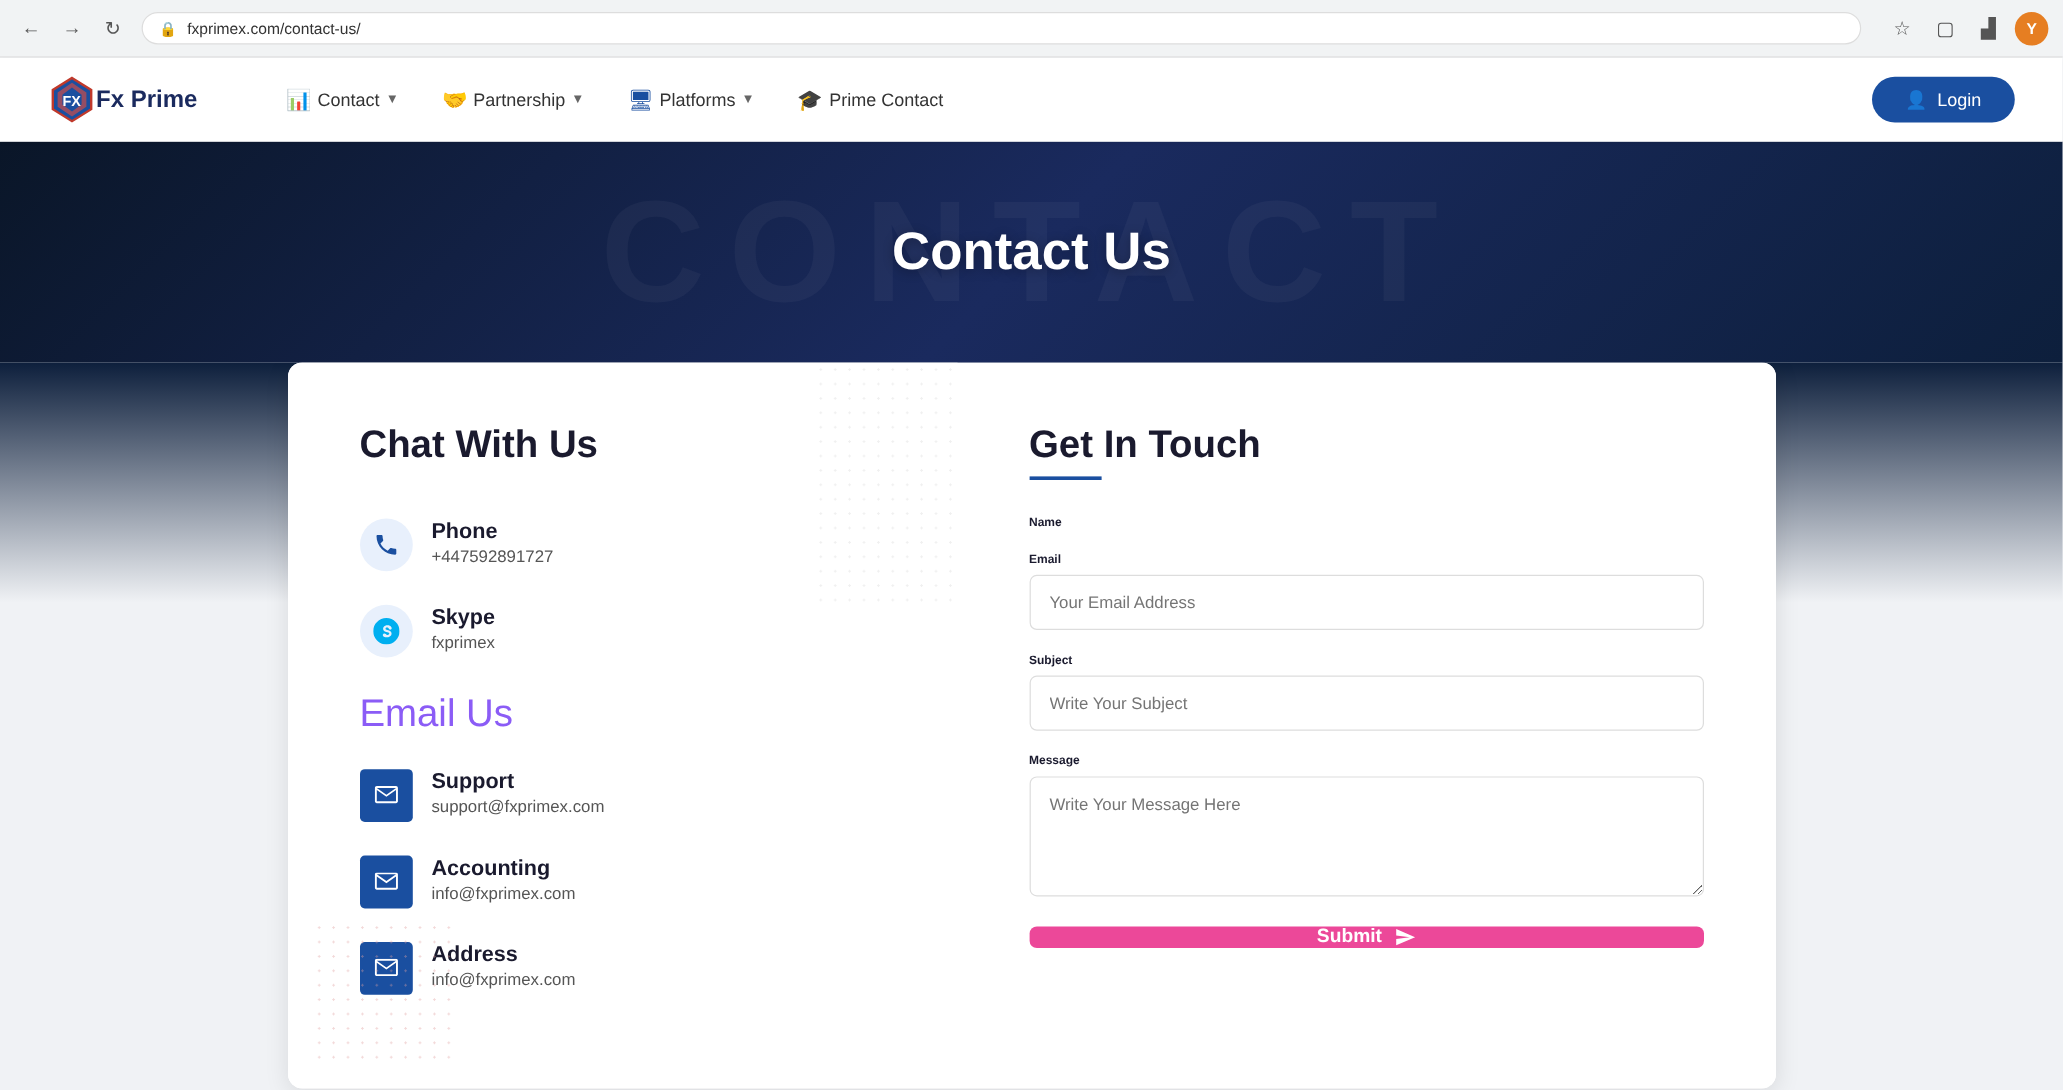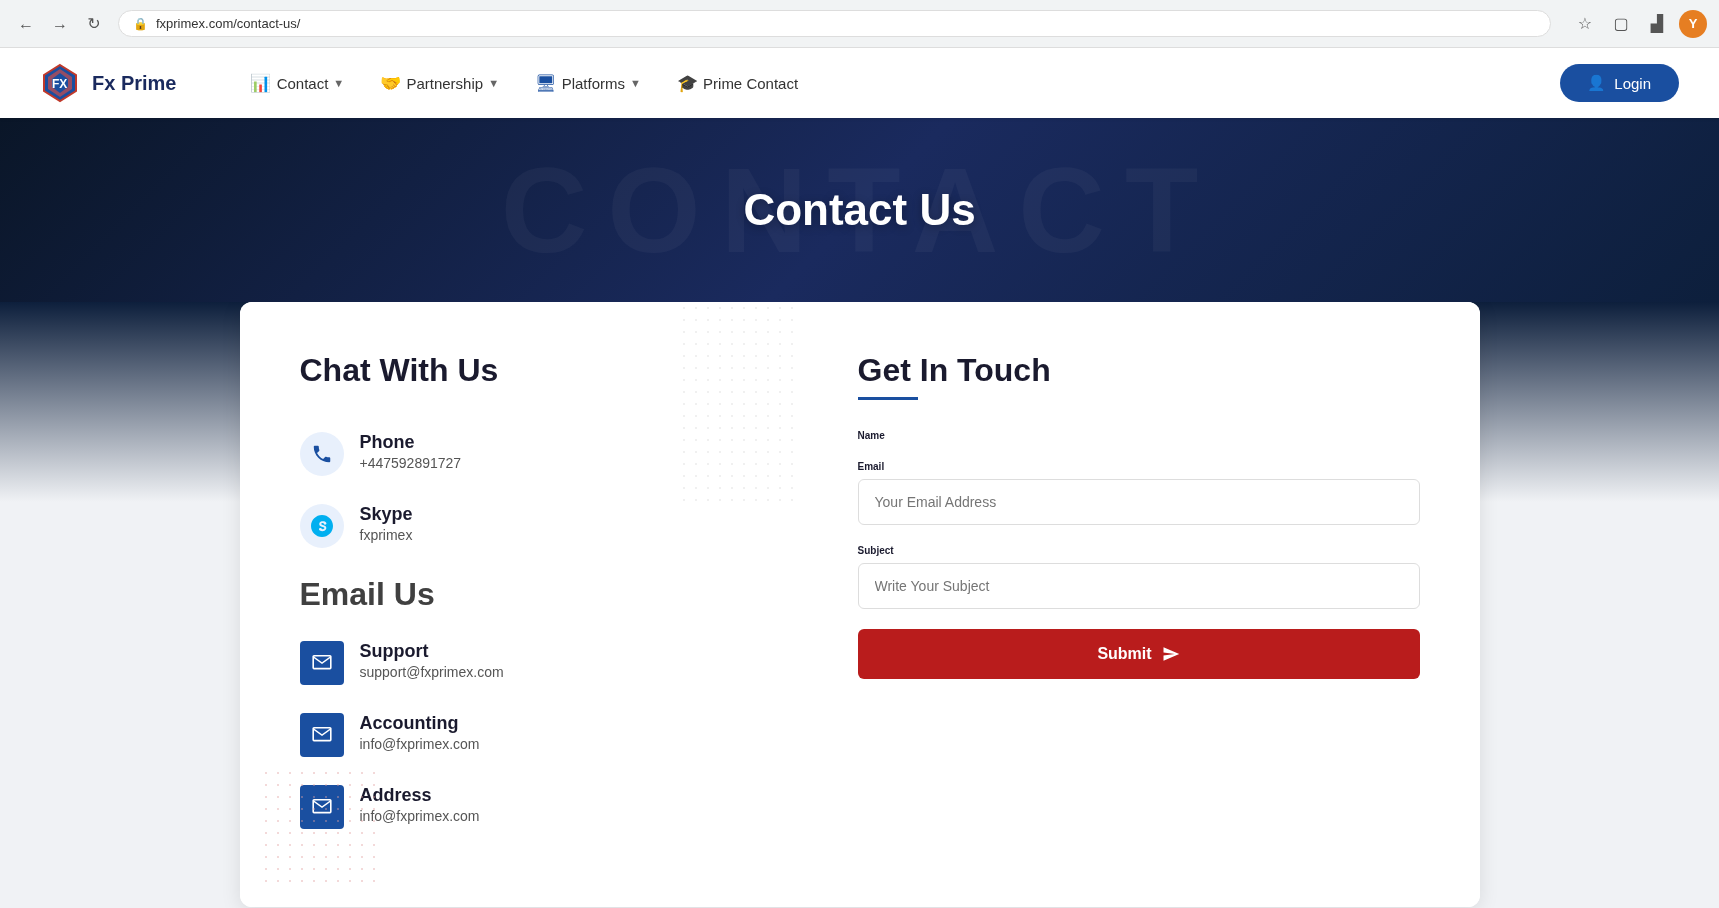--- a/index.html
+++ b/index.html
@@ -66,21 +66,21 @@
       background: white;
       display: flex;
       align-items: center;
       padding: 0 40px;
       height: 70px;
       box-shadow: 0 1px 3px rgba(0,0,0,0.1);
       position: relative;
       z-index: 10;
     }
     .logo {
-      display: flex; align-items: center; gap: 12px;
+      display: flex; align-items: center; gap: 0;
       font-weight: 700; font-size: 20px; color: #1a2a5e;
       text-decoration: none;
       margin-right: 60px;
     }
     .logo-icon {
       width: 40px; height: 40px;
     }
     .nav-links {
       display: flex; align-items: center; gap: 8px;
       flex: 1;
@@ -183,22 +183,22 @@
       font-weight: 700;
       color: #1a1a2e;
     }
     .contact-value {
       font-size: 14px;
       color: #555;
       margin-top: 2px;
     }
     .section-divider {
       font-size: 32px;
-      font-weight: 700;
-      color: #404040;
+      font-weight: 400;
+      color: #8b5cf6;
       margin: 20px 0 28px;
     }
     .email-icon-wrap {
       background: #1a4fa0;
       width: 44px; height: 44px;
       border-radius: 4px;
       display: flex; align-items: center; justify-content: center;
     }
 
     
@@ -246,22 +246,21 @@
       border-radius: 6px;
       font-size: 14px;
       color: #999;
       outline: none;
       resize: vertical;
       min-height: 100px;
       font-family: inherit;
     }
     .submit-btn {
       width: 100%;
-      padding: 16px;
-      background: #b91c1c;
+      background: #ec4899;
       color: white;
       border: none;
       border-radius: 6px;
       font-size: 16px;
       font-weight: 600;
       cursor: pointer;
       display: flex;
       align-items: center;
       justify-content: center;
       gap: 10px;
@@ -438,20 +437,24 @@
           <div class="form-group">
             <label class="form-label">Email</label>
             <input class="form-input" type="email" placeholder="Your Email Address" style="">
           </div>
 
           <div class="form-group">
             <label class="form-label">Subject</label>
             <input class="form-input" type="text" placeholder="Write Your Subject" style="">
           </div>
 
+          <div class="form-group">
+            <label class="form-label">Message</label>
+            <textarea class="form-textarea" placeholder="Write Your Message Here" style=""></textarea>
+          </div>
 
           <button class="submit-btn" type="submit">
             <span>Submit</span>
             <svg width="18" height="18" viewBox="0 0 24 24" fill="white">
               <path d="M2 21L23 12 2 3v7l15 2-15 2z"></path>
             </svg>
           </button>
         </form>
       </div>
 

